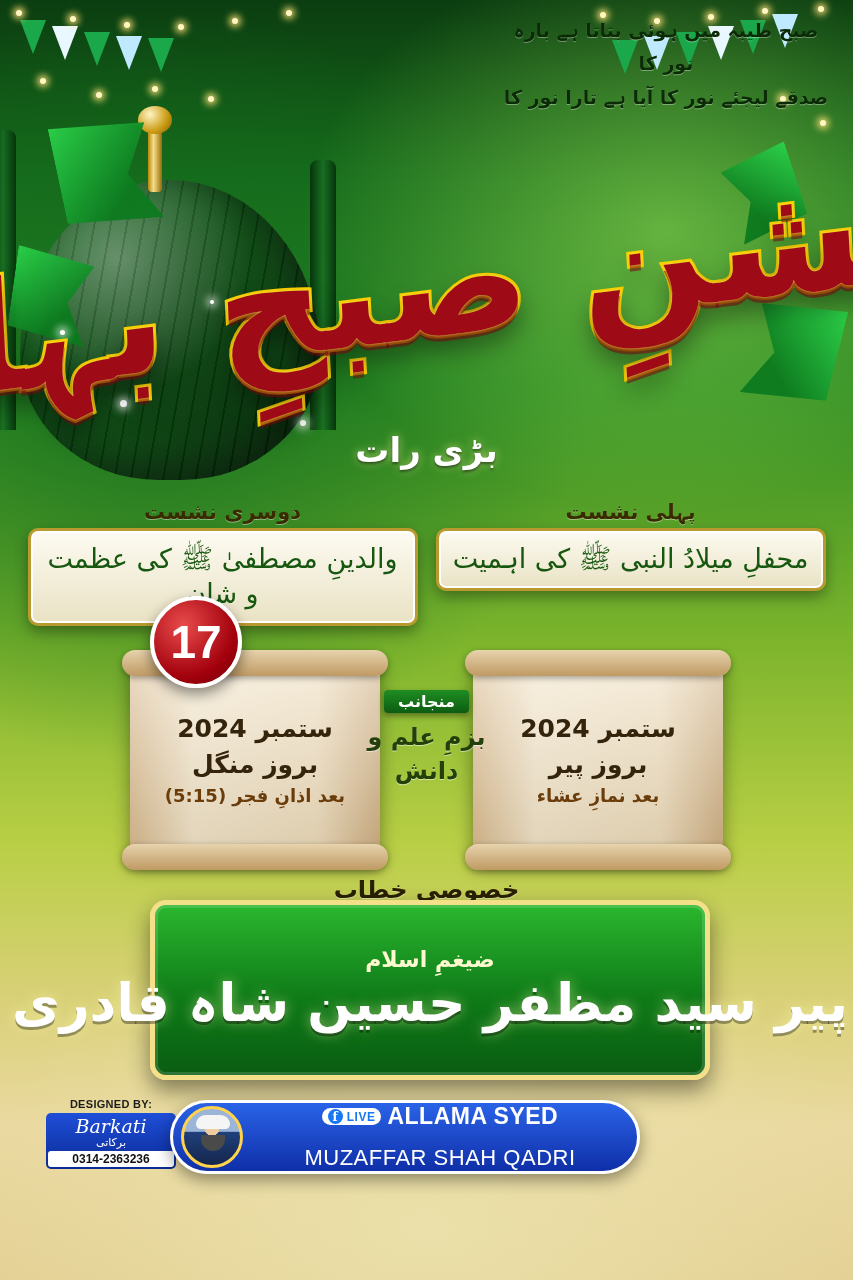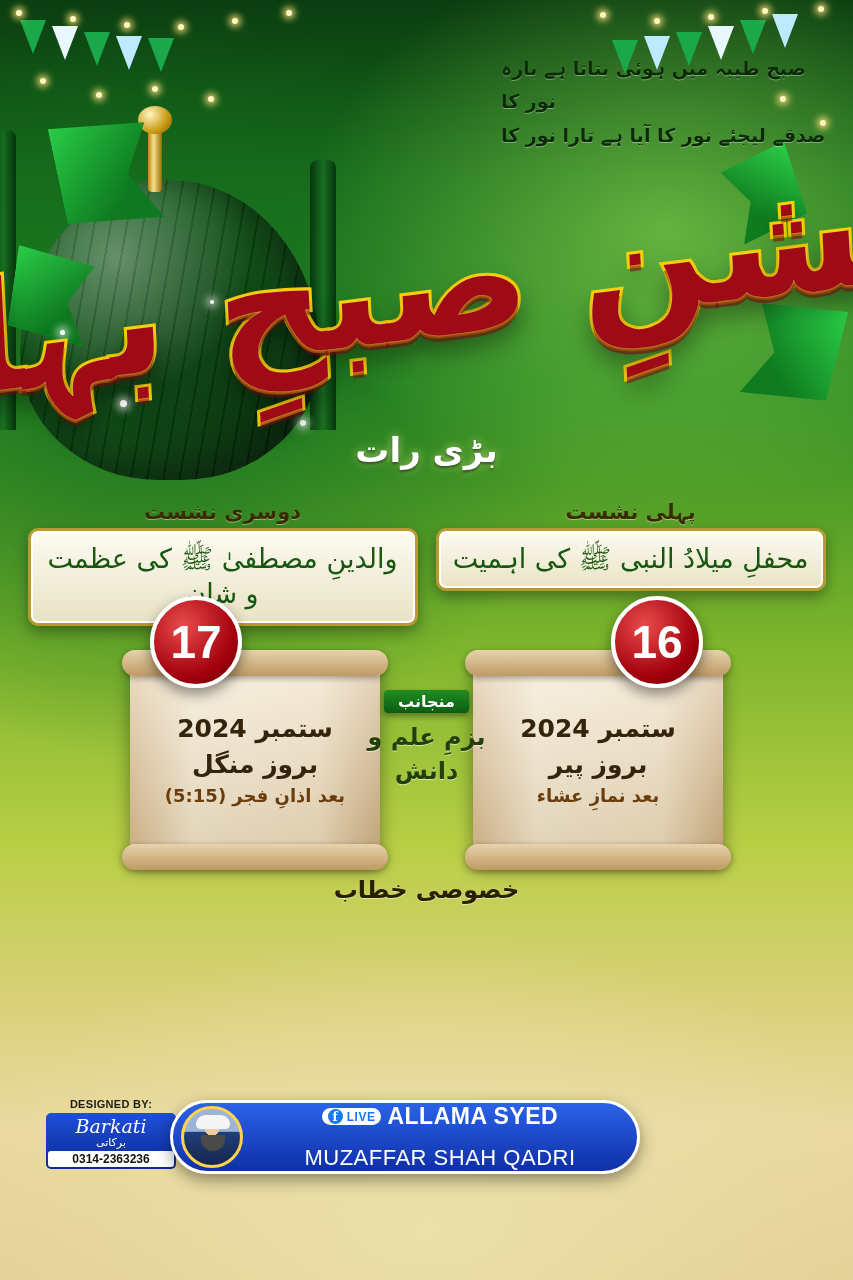--- a/index.html
+++ b/index.html
@@ -79,27 +79,26 @@
   }
   .lights { position: absolute; left: 0; top: 0; width: 853px; height: 140px; }
   .bulb {
     position: absolute; width: 6px; height: 6px; border-radius: 50%;
     background: #fff6c2; box-shadow: 0 0 7px 3px rgba(255,225,120,.9);
   }
 
   
   .couplet {
     position: absolute; right: 22px; top: 14px; width: 330px;
-    text-align: left; direction: rtl;
+    text-align: center; direction: rtl;
     color: #0a2b06;
     font-size: 19px; line-height: 1.75;
     font-family: "DejaVu Sans", sans-serif;
     font-weight: bold;
     text-shadow: 0 1px 0 rgba(255,255,255,.35);
-    margin-top: 38px;
   }
 
   
   .title-wrap {
     position: absolute; left: 0; top: 120px; width: 853px; height: 330px;
     display: flex; align-items: center; justify-content: center;
   }
   .title {
     direction: rtl;
     font-family: "DejaVu Sans", sans-serif;
@@ -409,30 +408,33 @@
         <div class="sub">بعد نمازِ عشاء</div>
       </div>
     </div>
     <div class="scroll left">
       <div class="scroll-text">
         <div>ستمبر 2024</div>
         <div>بروز منگل</div>
         <div class="sub">بعد اذانِ فجر (5:15)</div>
       </div>
     </div>
-    <div class="daybadge b16">16</div>
     <div class="daybadge b17">17</div>
 
     <div class="center-plaque">
       <div class="plaque-top">منجانب</div>
       <div class="plaque-text">بزمِ علم و دانش</div>
     </div>
   </div>
 
   <div class="khitab">خصوصی خطاب</div>
+  <div class="speaker-panel">
+    <div class="speaker-sub">ضیغمِ اسلام</div>
+    <div class="speaker-name">پیر سید مظفر حسین شاہ قادری</div>
+  </div>
 
   <div class="designer">
     <div class="designer-title">DESIGNED BY:</div>
     <div class="designer-card">
       <div class="designer-brand">Barkati</div>
       <div class="designer-ur">برکاتی</div>
       <div class="designer-phone">0314-2363236</div>
     </div>
   </div>
 

